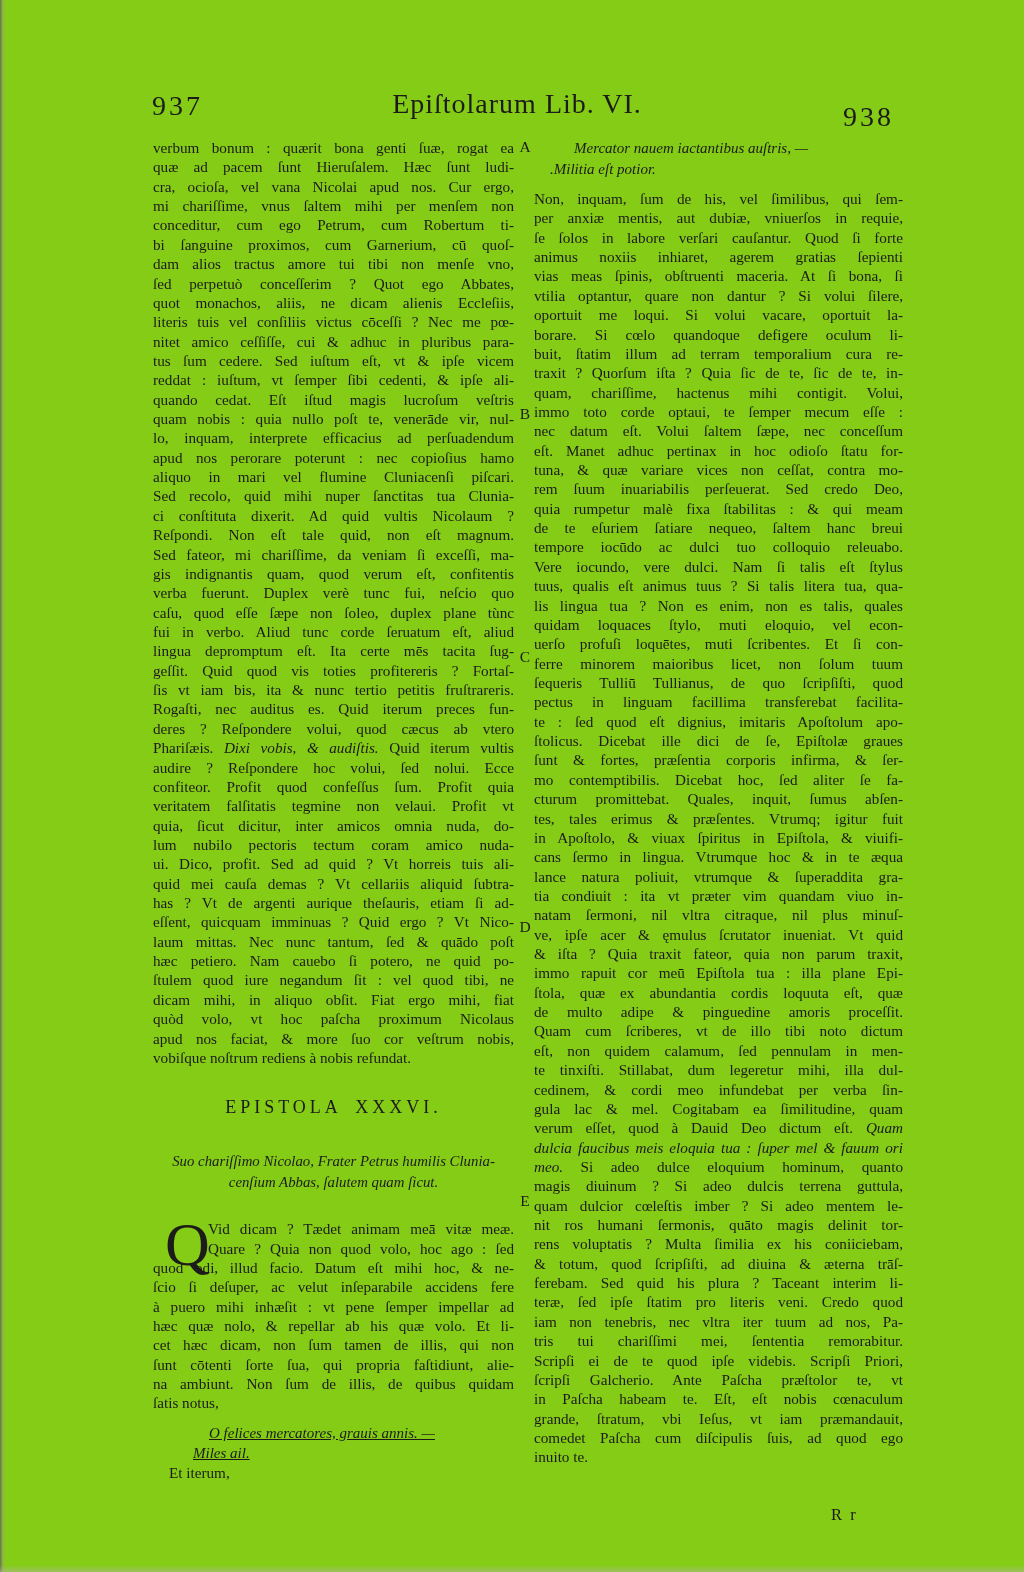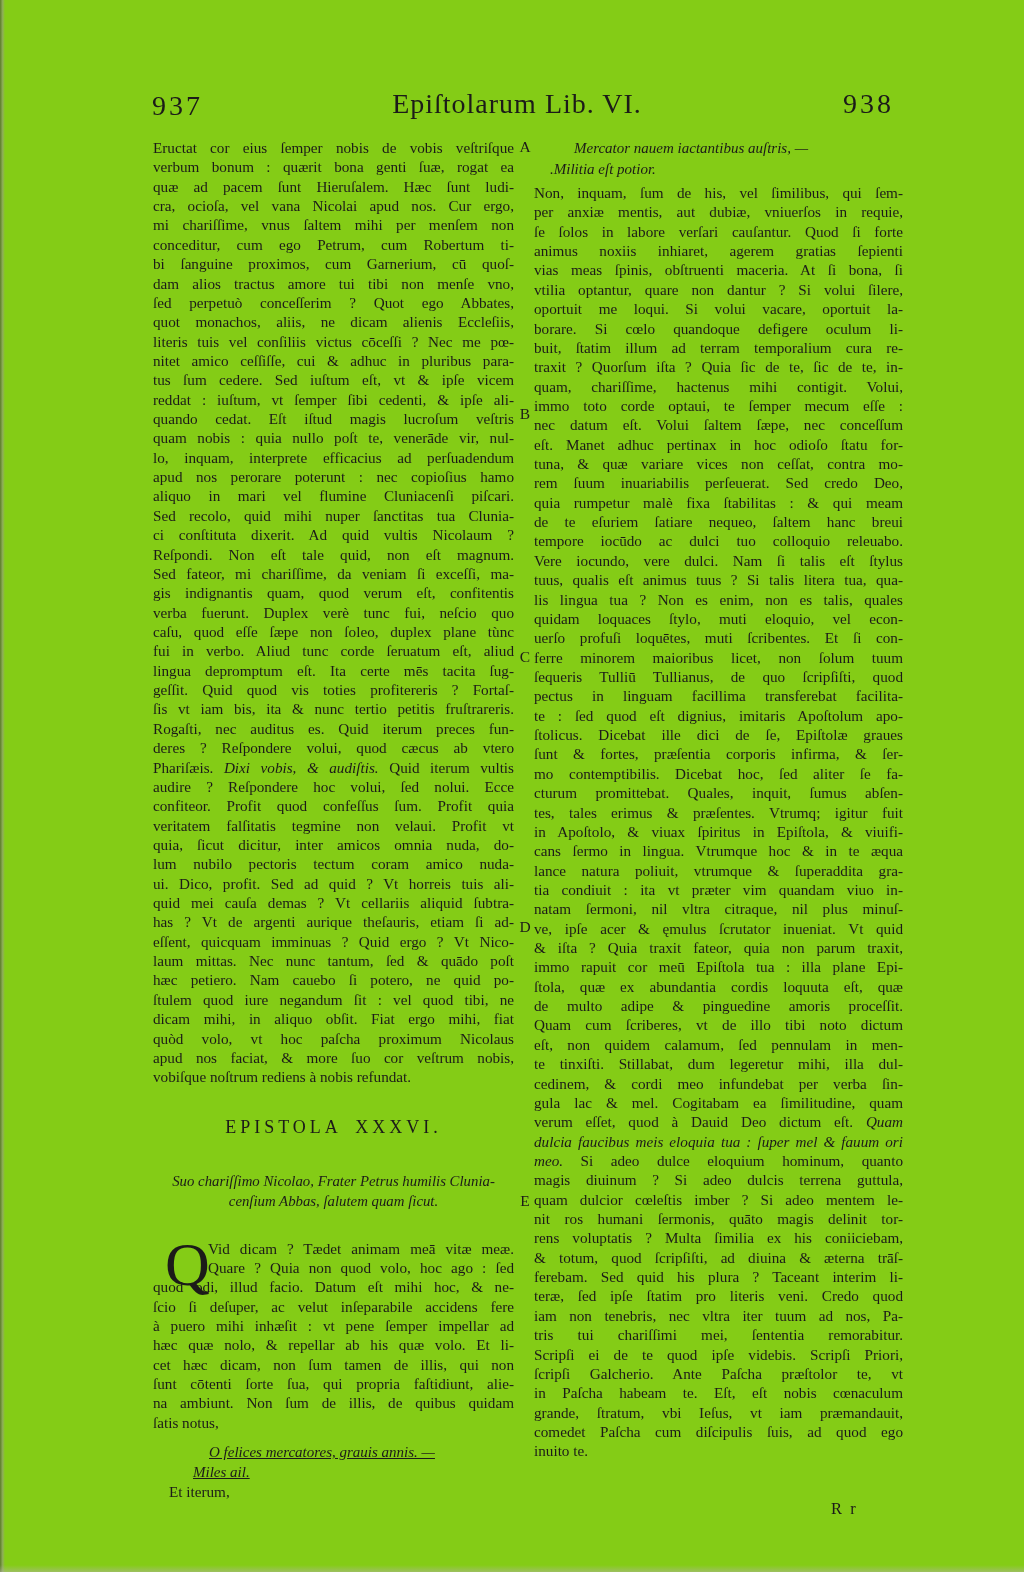--- a/index.html
+++ b/index.html
@@ -17,21 +17,21 @@
   }
   
   .edge-left{position:absolute;left:0;top:0;width:5px;height:1572px;
     background:linear-gradient(90deg,#3a3a38 0%,#9a9892 55%,rgba(150,148,140,0) 100%);opacity:.55;}
   .edge-bottom{position:absolute;left:0;bottom:0;width:1024px;height:7px;
     background:linear-gradient(0deg,#b7b4ab 0%,rgba(180,178,170,0) 100%);opacity:.5;}
 
   .header{position:absolute;top:88px;left:0;width:1024px;height:40px;}
   .pagenum{position:absolute;font-size:28px;letter-spacing:3px;}
   .pagenum.left{left:152px;top:2px;}
-  .pagenum.right{left:843px;top:0;}
+  .pagenum.right{left:843px;top:13px;}
   .running-title{position:absolute;left:50%;top:0;transform:translateX(-48%);
     font-size:28px;letter-spacing:1px;white-space:nowrap;}
 
   .col{position:absolute;top:138px;}
   .col.left{left:153px;width:361px;}
   .col.right{left:534px;width:369px;}
 
   .line{
     height:19.36px;line-height:19.36px;font-size:15.2px;
     text-align:justify;text-align-last:justify;
@@ -62,21 +62,21 @@
     text-align:center;text-align-last:center;
   }
 
   .ep36-body{margin-top:27px;position:relative;}
   .ep36-body .line:nth-child(-n+2){padding-left:55px;}
   .dropcap{
     position:absolute;left:12px;top:-6px;
     font-size:62px;line-height:62px;font-family:"Liberation Serif",serif;
   }
 
-  .right-body{margin-top:4px;}
+  .right-body{margin-top:10px;}
 
   .signature{
     margin-top:38px;padding-left:297px;font-size:16.5px;letter-spacing:2px;
     height:20px;line-height:20px;text-align:left;
   }
 
   .margin-letter{
     position:absolute;left:517px;width:16px;height:18px;
     font-size:15.5px;line-height:18px;text-align:center;
   }
@@ -99,21 +99,20 @@
   <div id="margin-letters">
       <div class="margin-letter" style="top: 138px;">A</div>
       <div class="margin-letter" style="top: 405px;">B</div>
       <div class="margin-letter" style="top: 648px;">C</div>
       <div class="margin-letter" style="top: 918px;">D</div>
       <div class="margin-letter" style="top: 1192px;">E</div>
     </div>
 
   <div class="col left">
     <div>
-        <div class="line">Eructat cor eius ſemper nobis de vobis veſtriſque</div>
         <div class="line">verbum bonum : quærit bona genti ſuæ, rogat ea</div>
         <div class="line">quæ ad pacem ſunt Hieruſalem. Hæc ſunt ludi-</div>
         <div class="line">cra, ocioſa, vel vana Nicolai apud nos. Cur ergo,</div>
         <div class="line">mi chariſſime, vnus ſaltem mihi per menſem non</div>
         <div class="line">conceditur, cum ego Petrum, cum Robertum ti-</div>
         <div class="line">bi ſanguine proximos, cum Garnerium, cū quoſ-</div>
         <div class="line">dam alios tractus amore tui tibi non menſe vno,</div>
         <div class="line">ſed perpetuò conceſſerim ? Quot ego Abbates,</div>
         <div class="line">quot monachos, aliis, ne dicam alienis Eccleſiis,</div>
         <div class="line">literis tuis vel conſiliis victus cōceſſi ? Nec me pœ-</div>

